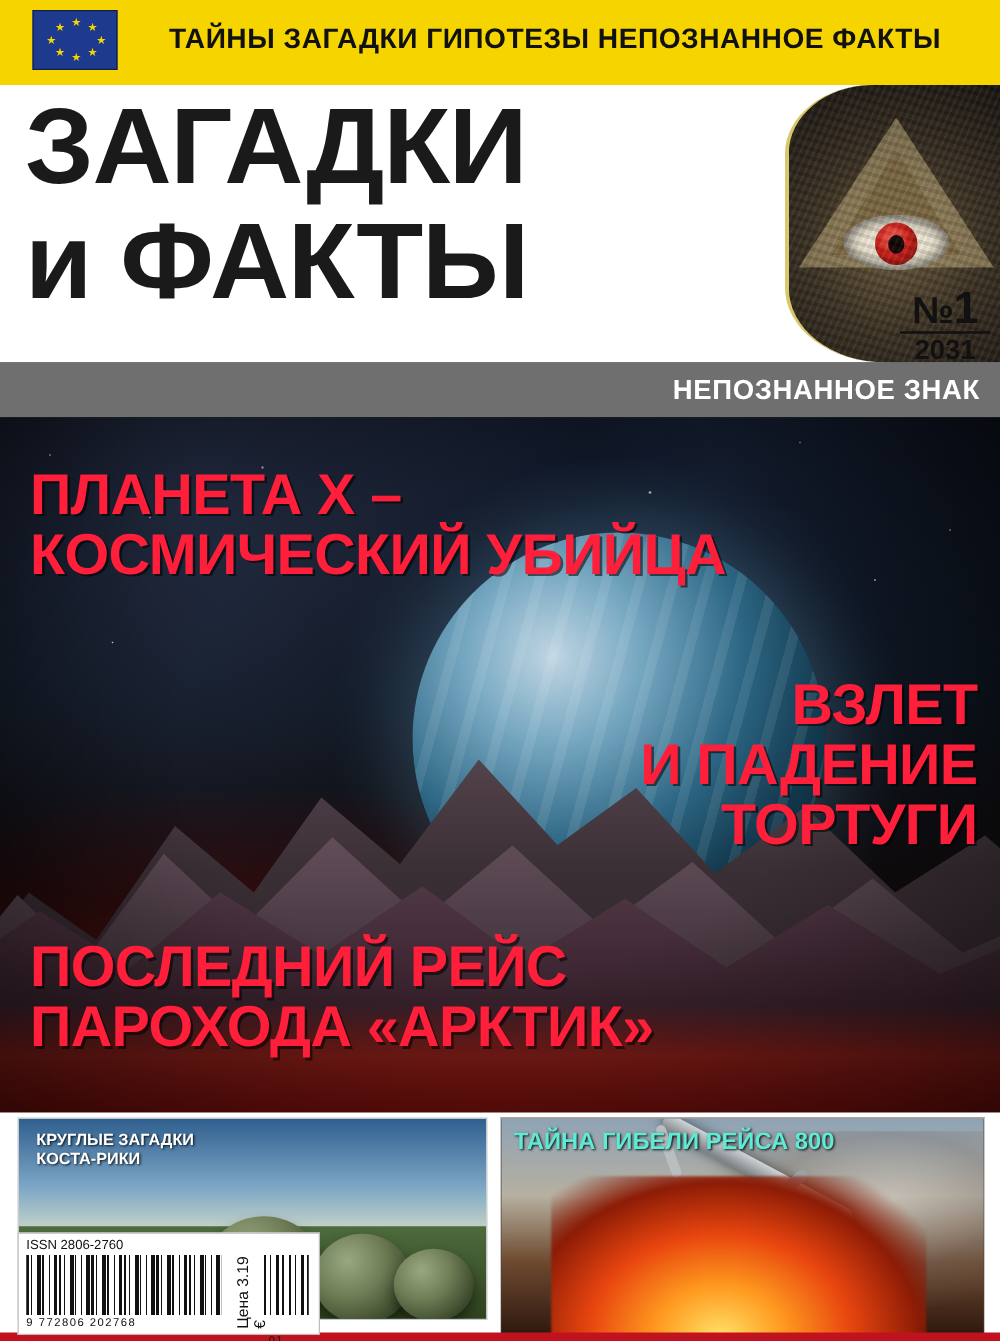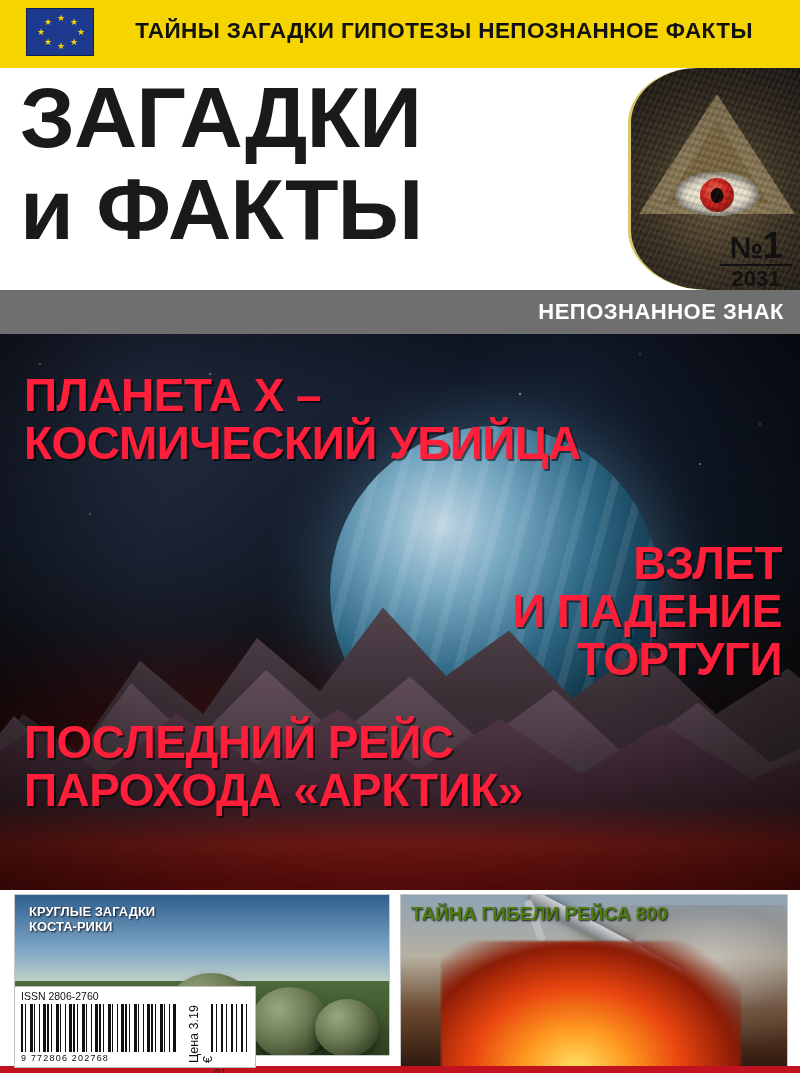--- a/index.html
+++ b/index.html
@@ -286,21 +286,21 @@
   .hl-planet {
     left: 24px; top: 38px;
     font-size: 46px;
   }
   .hl-tortuga {
     right: 18px; top: 206px;
     font-size: 46px;
     text-align: right;
   }
   .hl-arktik {
-    left: 24px; top: 385px;
+    left: 24px; top: 416px;
     font-size: 46px;
   }
 
   
   .bottom {
     position: absolute;
     left: 0; top: 890px;
     width: 800px; height: 183px;
     background: #ffffff;
   }
@@ -389,21 +389,21 @@
     width: 44px; height: 8px;
     background: #b9bec1;
     transform: rotate(70deg);
     border-radius: 4px;
   }
   .panel-right-title {
     position: absolute;
     left: 10px; top: 8px;
     font-size: 19px;
     font-weight: bold;
-    color: #4d7c0f;
+    color: #5eead4;
     text-shadow: 1px 1px 2px rgba(0,0,0,0.9);
     z-index: 3;
     white-space: nowrap;
   }
 
   
   .barcode-block {
     position: absolute;
     left: 14px; top: 986px;
     width: 240px; height: 80px;

